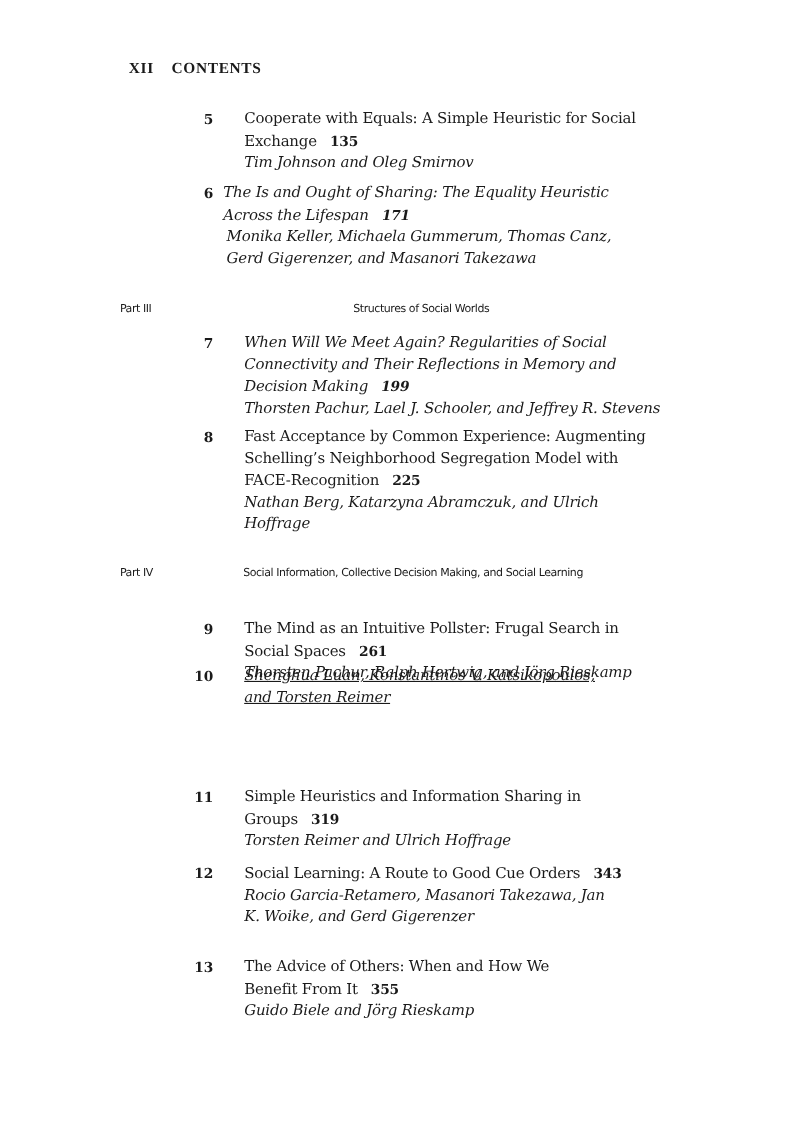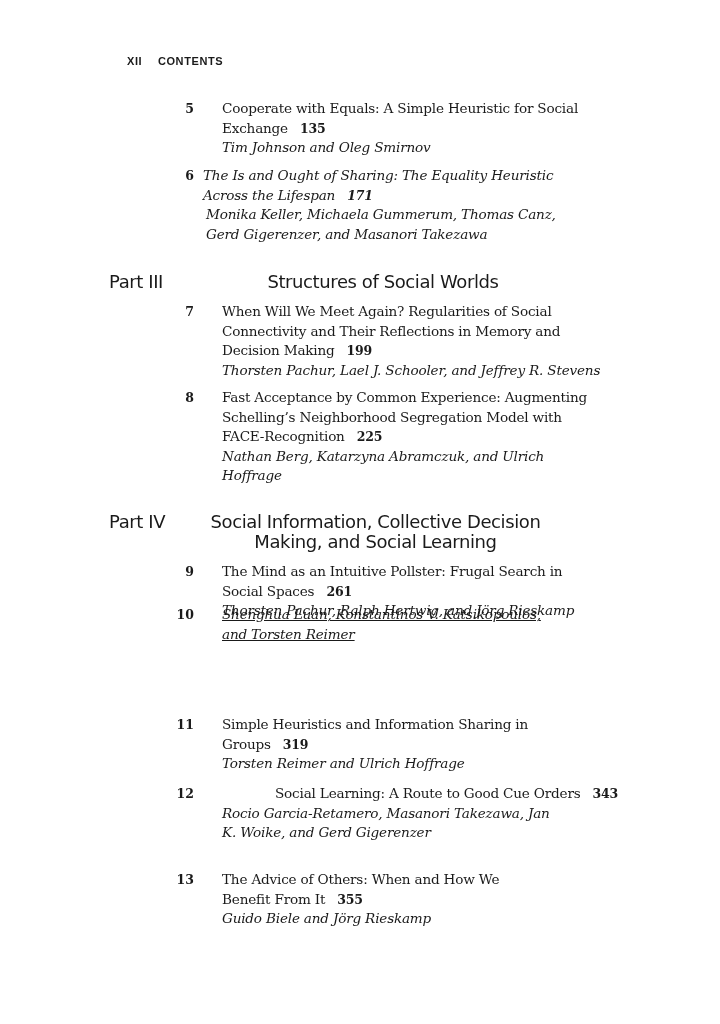--- a/index.html
+++ b/index.html
@@ -1,25 +1,25 @@
 <!DOCTYPE html>
 <html><head>
 <meta charset="utf-8">
 <style>
   html, body { margin: 0; padding: 0; background: #ffffff; }
   body { width: 720px; height: 1024px; position: relative; overflow: hidden; color: #1a1a1a; }
-  .running-head { position: absolute; left: 127px; top: 55px; font-family: Liberation Sans, sans-serif; font-size: 11px; letter-spacing: 0.6px; font-weight: bold; }
+  .running-head { position: absolute; left: 117px; top: 55px; font-family: Liberation Serif, serif; font-size: 14px; letter-spacing: 0.6px; font-weight: bold; }
   .running-head .folio { margin-right: 12px; }
   .entry { position: absolute; left: 178px; width: 440px; font-family: "DejaVu Serif", serif; font-size: 13.6px; line-height: 19.5px; }
   .entry .num { position: absolute; width: 22px; text-align: right; left: -6px; font-weight: bold; font-size: 12.5px; }
   .entry .body { margin-left: 44px; }
   .entry .title { display: block; letter-spacing: -0.2px; }
   .entry .page { font-weight: bold; font-size: 12.5px; margin-left: 12px; }
   .entry .authors { display: block; font-style: italic; letter-spacing: -0.2px; }
-  .part { position: absolute; left: 109px; font-family: "DejaVu Sans", sans-serif; font-size: 18px; line-height: 20px; letter-spacing: -0.4px; }
+  .part { position: absolute; left: 109px; font-family: "DejaVu Sans", sans-serif; font-size: 10px; line-height: 20px; letter-spacing: -0.4px; }
   .part .part-label { position: absolute; left: 0; width: 70px; }
   .part .part-title { margin-left: 84px; display: block; width: 380px; text-align: center; }
 </style>
 </head>
 <body>
 
 <div class="running-head">
   <span class="folio">XII</span>
   <span>CONTENTS</span>
 </div>
@@ -41,21 +41,21 @@
 </div>
 
 <div class="part" style="top:272px;">
   <span class="part-label">Part III</span>
   <span class="part-title">Structures of Social Worlds</span>
 </div>
 
 <div class="entry" style="top:302px;">
   <span class="num">7</span>
   <div class="body">
-    <span class="title" style="width:370px;"><span>When Will We Meet Again? Regularities of Social Connectivity and Their Reflections in Memory and Decision Making</span><span class="page">199</span></span>
+    <span class="title" style="width:370px;font-style:italic;"><span>When Will We Meet Again? Regularities of Social Connectivity and Their Reflections in Memory and Decision Making</span><span class="page">199</span></span>
     <span class="authors" style="white-space:nowrap;">Thorsten Pachur, Lael J. Schooler, and Jeffrey R. Stevens</span>
   </div>
 </div>
 
 <div class="entry" style="top:388px;">
   <span class="num">8</span>
   <div class="body">
     <span class="title" style="width:375px;"><span>Fast Acceptance by Common Experience: Augmenting Schelling’s Neighborhood Segregation Model with FACE-Recognition</span><span class="page">225</span></span>
     <span class="authors" style="width:360px;">Nathan Berg, Katarzyna Abramczuk, and Ulrich Hoffrage</span>
   </div>
@@ -85,21 +85,21 @@
   <span class="num">11</span>
   <div class="body">
     <span class="title" style="width:320px;"><span>Simple Heuristics and Information Sharing in Groups</span><span class="page">319</span></span>
     <span class="authors">Torsten Reimer and Ulrich Hoffrage</span>
   </div>
 </div>
 
 <div class="entry" style="top:784px;">
   <span class="num">12</span>
   <div class="body">
-    <span class="title" style="white-space:nowrap;text-align:right;"><span>Social Learning: A Route to Good Cue Orders</span><span class="page">343</span></span>
+    <span class="title" style="white-space:nowrap;"><span>Social Learning: A Route to Good Cue Orders</span><span class="page">343</span></span>
     <span class="authors" style="width:330px;">Rocio Garcia-Retamero, Masanori Takezawa, Jan K. Woike, and Gerd Gigerenzer</span>
   </div>
 </div>
 
 <div class="entry" style="top:870px;">
   <span class="num">13</span>
   <div class="body">
     <span class="title" style="width:310px;"><span>The Advice of Others: When and How We Benefit From It</span><span class="page">355</span></span>
     <span class="authors">Guido Biele and Jörg Rieskamp</span>
   </div>

